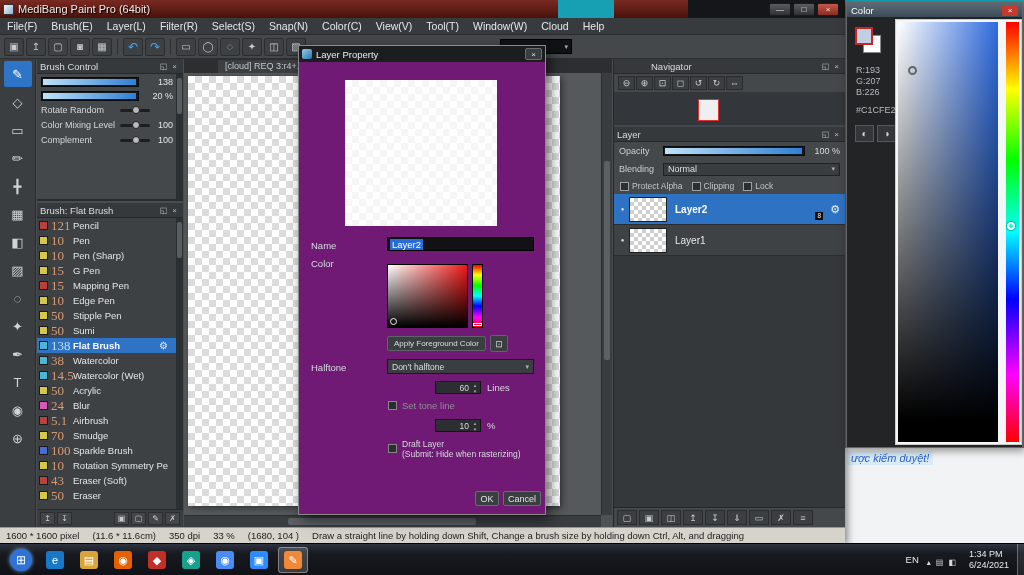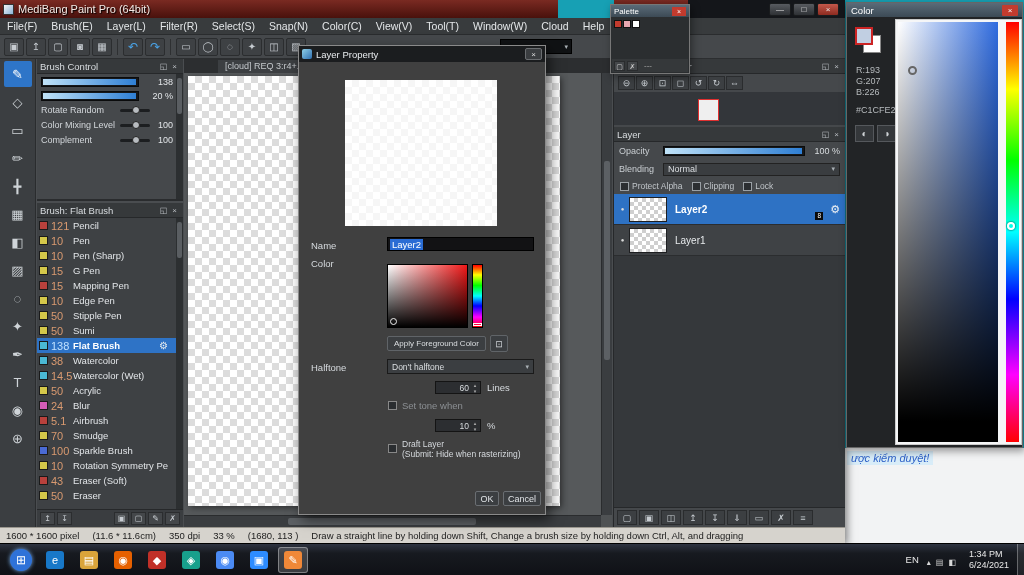--- a/index.html
+++ b/index.html
@@ -52,21 +52,21 @@
   .knob{position:absolute;left:40%;top:-3px;width:8px;height:8px;background:#b8bcc0;border:1px solid #222;border-radius:50%;}
   .bc-pval{width:20px;font-size:9px;color:#e2e5e8;text-align:right;flex:none;}
   .pscroll{position:absolute;right:0;top:15px;bottom:0;width:7px;background:#2c2f31;}
   .pscroll .pthumb{position:absolute;left:1px;right:1px;top:4px;height:36px;background:#5a5e62;border-radius:2px;}
 
   
   .brush-list{position:absolute;left:37px;top:144px;width:146px;bottom:0;background:#3e4144;}
   .brush-rows{position:absolute;top:15px;left:0;right:7px;bottom:18px;overflow:hidden;}
   .brush-row{height:15px;display:flex;align-items:center;padding:0 2px;position:relative;}
   .swatch{width:9px;height:9px;border:1px solid #1a1a1a;margin-right:3px;flex:none;}
-  .bsize{width:22px;font-size:11px;color:#d99a70;flex:none;}
+  .bsize{width:22px;font-size:13px;color:#d99a70;flex:none;font-family:Liberation Serif, serif;}
   .bname{font-size:9.5px;color:#e2e5e8;white-space:nowrap;overflow:hidden;}
   .brush-row.selected{background:#2e73c6;}
   .brush-row.selected .bname{color:#fff;font-weight:bold;}
   .brush-row.selected .bsize{color:#bfe0ff;}
   .brush-row .gear{position:absolute;right:8px;font-size:10px;color:#e8ecef;display:none;}
   .brush-row.selected .gear{display:block;}
   .brush-list .pscroll{bottom:18px;}
   .brush-bottom{position:absolute;bottom:0;left:0;right:0;height:18px;background:#3a3d40;border-top:1px solid #26282a;display:flex;align-items:center;padding:0 3px;gap:2px;}
   .bbtn{width:15px;height:13px;background:#44474a;border:1px solid #2b2d2f;color:#c8cdd2;font-size:8px;display:flex;align-items:center;justify-content:center;}
   .bspacer{flex:1;}
@@ -116,21 +116,21 @@
   .badge{position:absolute;right:22px;bottom:4px;background:#0a0a0a;color:#fff;font-size:6.5px;line-height:8px;padding:0 2px;}
   .badge:empty{display:none;}
   .layer-empty{flex:1;background:#35383b;}
   .layer-bottom{height:20px;display:flex;align-items:center;gap:2px;padding:0 3px;background:#45484b;border-top:1px solid #26282a;flex:none;}
   .lbtn{width:20px;height:15px;background:#3c3f42;border:1px solid #2a2c2e;color:#c8cdd2;font-size:9px;display:flex;align-items:center;justify-content:center;}
 
   .statusbar{position:absolute;bottom:0;left:0;width:845px;height:16px;background:#d6d3cd;border-top:1px solid #9a978f;display:flex;align-items:center;padding-left:6px;}
   .status-seg{font-size:9.5px;color:#1d1d1d;margin-right:13px;white-space:nowrap;}
 
   
-  .layer-dialog{position:absolute;left:298px;top:45px;width:248px;height:470px;background:#404040;border:1px solid #8a8a8a;box-shadow:4px 5px 12px rgba(0,0,0,.55);z-index:30;}
+  .layer-dialog{position:absolute;left:298px;top:45px;width:248px;height:470px;background:#701a75;border:1px solid #8a8a8a;box-shadow:4px 5px 12px rgba(0,0,0,.55);z-index:30;}
   .dlg-title{height:16px;background:#1b1d1f;display:flex;align-items:center;padding:0 3px;}
   .dlg-icon{width:10px;height:10px;background:linear-gradient(135deg,#8fd0e8,#2f6fb0);margin-right:4px;border-radius:2px;flex:none;}
   .dlg-title-text{flex:1;font-size:9.5px;color:#e8ebee;}
   .dlg-close{width:17px;height:12px;background:#3a3d40;border:1px solid #6a6d70;color:#ddd;font-size:8px;line-height:11px;text-align:center;border-radius:2px;}
   .dlg-body{position:absolute;top:16px;left:0;right:0;bottom:0;}
   .dlg-preview{position:absolute;left:46px;top:18px;width:152px;height:146px;}
   .dlg-preview::after{content:"";position:absolute;inset:0;background:rgba(255,255,255,.75);}
   .lbl{position:absolute;font-size:9.5px;color:#d6dade;white-space:nowrap;}
   .lbl.gray{color:#8b8f93;}
   .name-lbl{left:12px;top:178px;} .color-lbl{left:12px;top:196px;}
@@ -680,21 +680,21 @@
         </div>
       </div>
     </div>
 
     <div class="statusbar" data-name="status-bar">
 
     <span class="status-seg" data-name="status-segment">1600 * 1600 pixel</span>
         <span class="status-seg" data-name="status-segment">(11.6 * 11.6cm)</span>
         <span class="status-seg" data-name="status-segment">350 dpi</span>
         <span class="status-seg" data-name="status-segment">33 %</span>
-        <span class="status-seg" data-name="status-segment">(1680, 113 )</span>
+        <span class="status-seg" data-name="status-segment">(1680, 104 )</span>
         <span class="status-seg" data-name="status-segment">Draw a straight line by holding down Shift, Change a brush size by holding down Ctrl, Alt, and dragging</span>
       </div>
   </div>
 
   <div class="layer-dialog" data-name="layer-property-dialog">
     <div class="dlg-title" data-name="dialog-title-bar">
       <span class="dlg-icon" data-name="dialog-icon"></span>
       <span class="dlg-title-text" data-name="dialog-title">Layer Property</span>
       <span class="dlg-close" data-name="dialog-close-button">×</span>
     </div>
@@ -720,59 +720,39 @@
       </span>
       <span class="spin lines-spin" data-name="lines-input">
         <span>60</span>
         <span class="arrows" data-name="spinner-arrows-icon">
           <span>▴</span>
             <span>▾</span>
         </span>
       </span>
       <span class="lbl lines-lbl" data-name="lines-label">Lines</span>
       <span class="chk tone-chk" data-name="set-tone-depth-checkbox"></span>
-      <span class="lbl gray tone-lbl" data-name="set-tone-depth-label">Set tone when</span>
+      <span class="lbl gray tone-lbl" data-name="set-tone-depth-label">Set tone line</span>
       <span class="spin pct-spin" data-name="percent-input">
         <span>10</span>
         <span class="arrows" data-name="spinner-arrows-icon">
           <span>▴</span>
             <span>▾</span>
         </span>
       </span>
       <span class="lbl pct-lbl" data-name="percent-label">%</span>
       <span class="chk draft-chk" data-name="draft-layer-checkbox"></span>
       <span class="draft-lbl" data-name="draft-layer-label">
         <span>Draft Layer</span><br>
         <span>(Submit: Hide when rasterizing)</span>
       </span>
       <span class="btn ok-btn" data-name="ok-button">OK</span>
       <span class="btn cancel-btn" data-name="cancel-button">Cancel</span>
     </div>
   </div>
 
-  <div class="palette-window" data-name="palette-window">
-    <div class="pw-title" data-name="palette-title-bar">
-      <span class="pw-title-text" data-name="palette-title">Palette</span>
-      <span class="pw-close" data-name="palette-close-button">×</span>
-    </div>
-    <div class="pw-swatches">
-
-    <span class="pw-swatch" data-name="palette-swatch-red" style="background: rgb(194, 59, 46);"></span>
-        <span class="pw-swatch" data-name="palette-swatch-pink" style="background: rgb(232, 167, 176);"></span>
-        <span class="pw-swatch" data-name="palette-swatch-white" style="background: rgb(255, 255, 255);"></span>
-      </div>
-    <div class="pw-bottom" data-name="palette-toolbar">
-      <span class="tb-group">
-
-      <span class="pw-btn" data-name="add-palette-color-button"><span>▢</span></span>
-          <span class="pw-btn" data-name="delete-palette-color-button"><span>✗</span></span>
-        </span>
-      <span class="pw-label" data-name="palette-empty-label">---</span>
-    </div>
-  </div>
 
   <div class="color-window" data-name="color-window">
     <div class="cw-title" data-name="color-title-bar">
       <span class="cw-title-text" data-name="color-window-title">Color</span>
       <span class="cw-close" data-name="color-close-button">×</span>
     </div>
     <div class="cw-body" data-name="color-window-body">
       <span class="cw-swatch-bg" data-name="background-color-swatch"></span>
       <span class="cw-swatch-fg" data-name="foreground-color-swatch"></span>
       <div class="cw-rgb" data-name="rgb-values">

